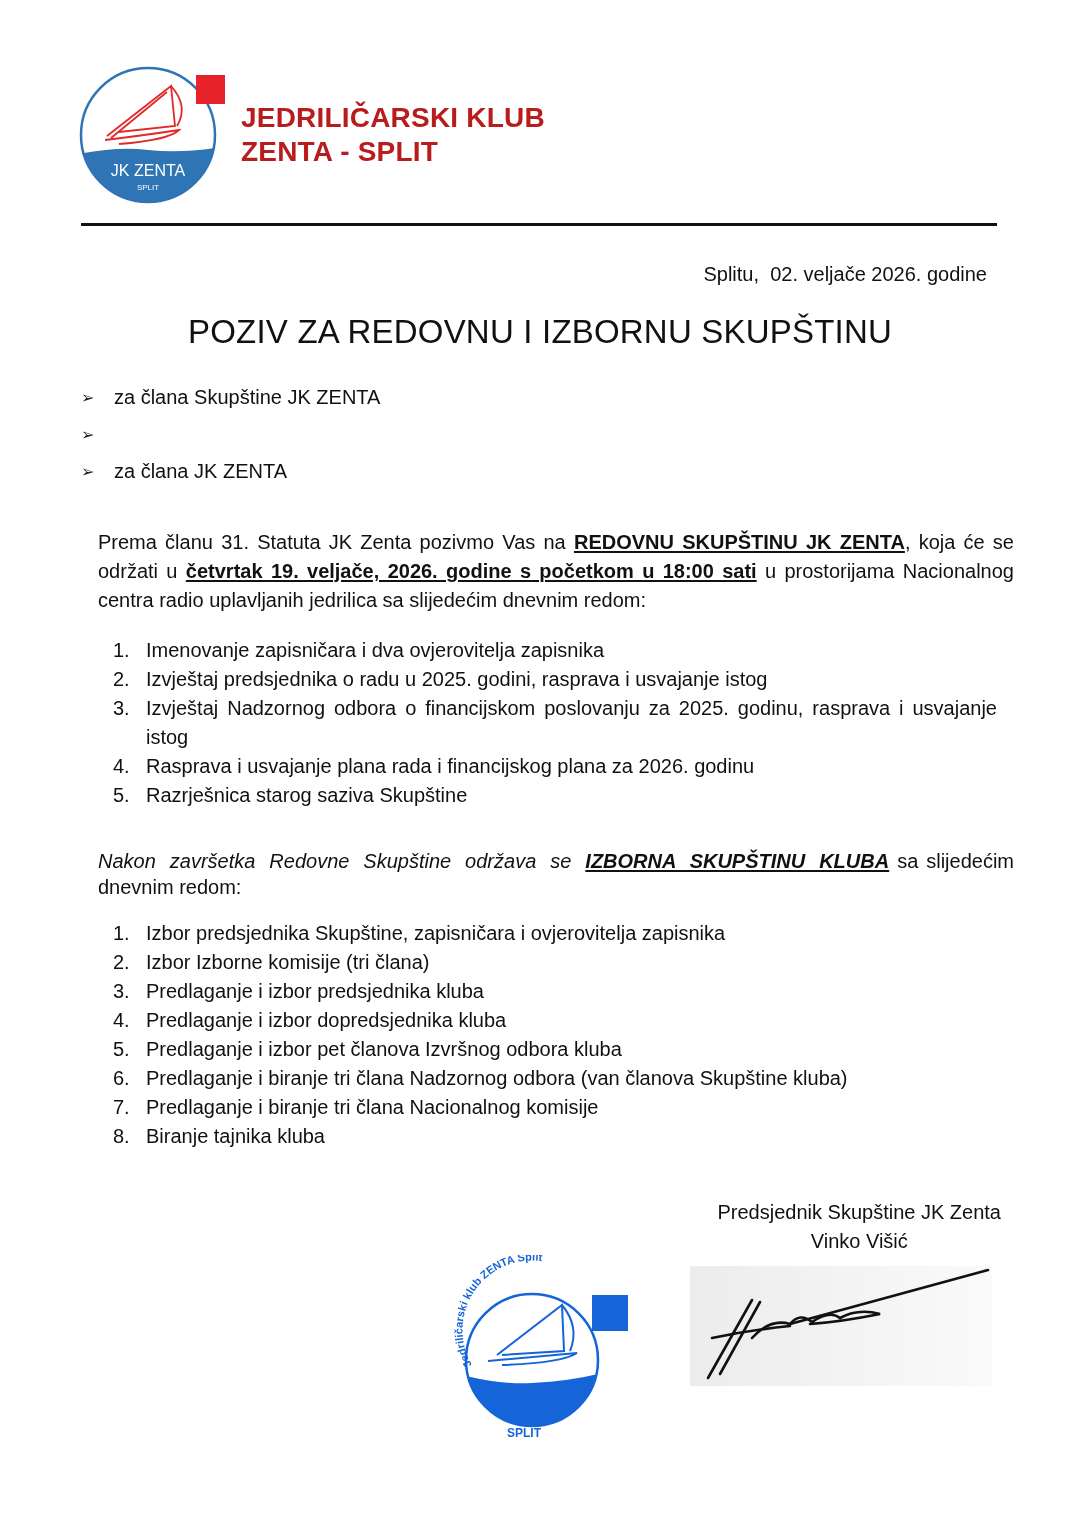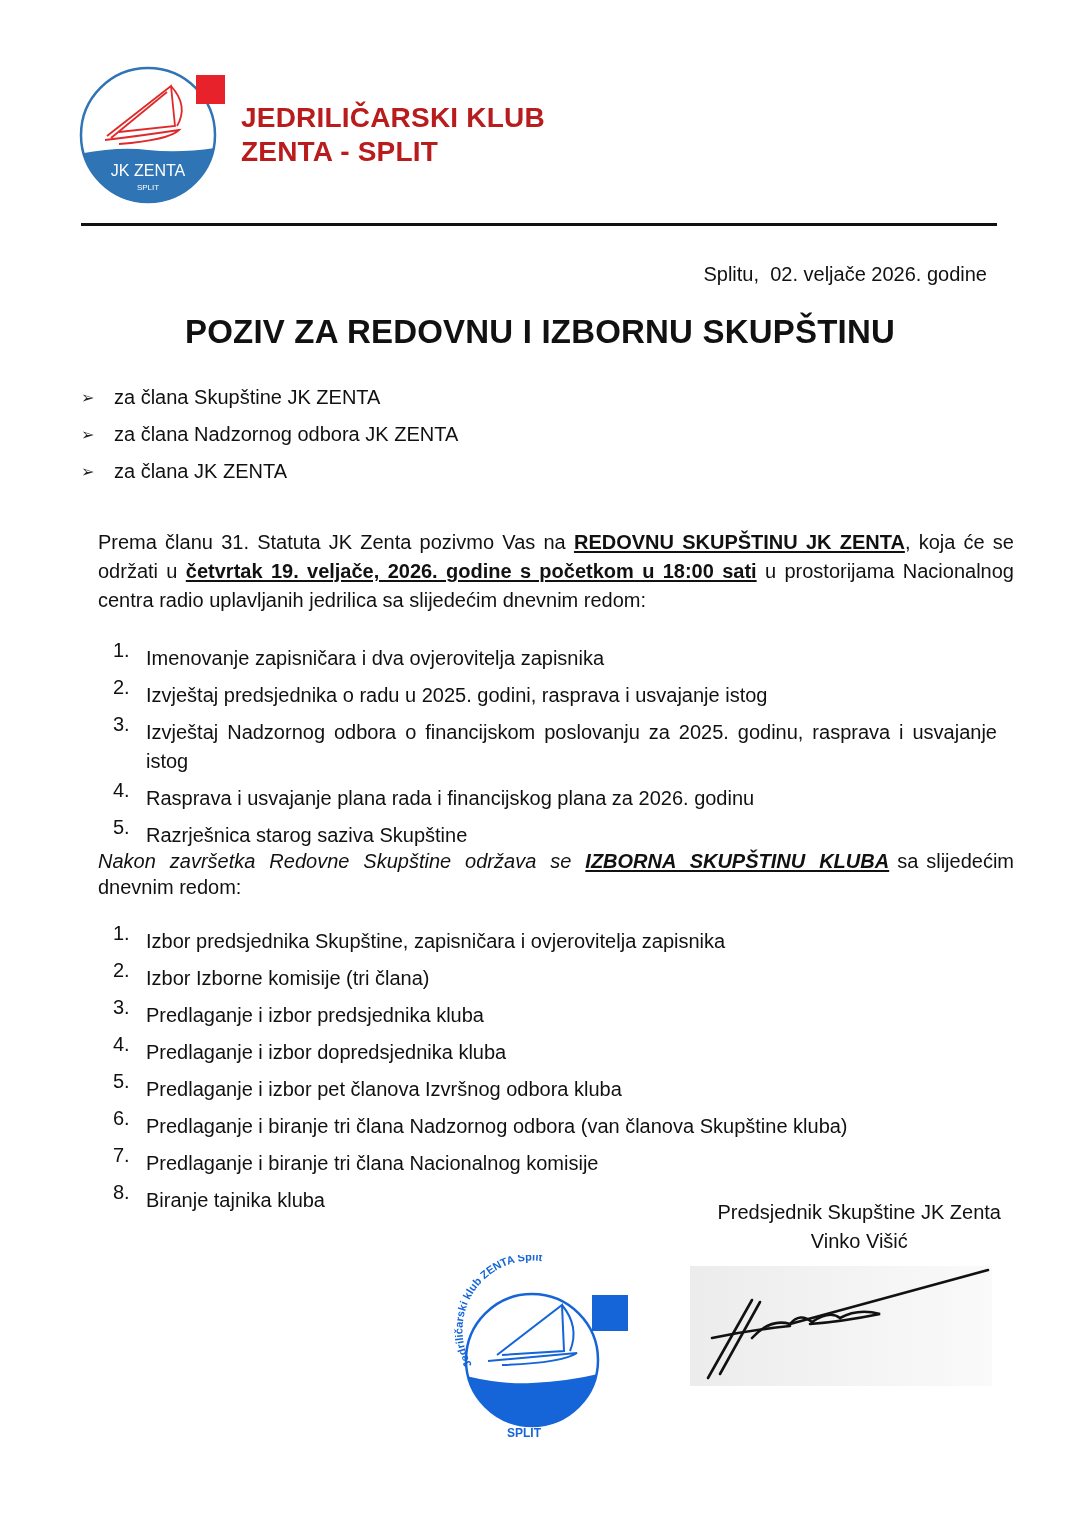--- a/index.html
+++ b/index.html
@@ -7,36 +7,36 @@
     body { position: relative; font-family: "Liberation Sans", sans-serif; color: #111; overflow: hidden; }
 
     .logo { position: absolute; left: 79px; top: 66px; width: 148px; height: 138px; }
     .club-title { position: absolute; left: 241px; top: 101px; font-weight: bold; font-size: 28px; line-height: 34px; color: #b91c1c; letter-spacing: 0.2px; }
     .club-title div { white-space: nowrap; }
 
     .header-rule { position: absolute; left: 81px; top: 223px; width: 916px; height: 3px; background: #111; }
 
     .date-line { position: absolute; right: 93px; top: 263px; font-size: 20px; white-space: pre; }
 
-    .doc-title { position: absolute; left: 0; width: 1080px; top: 313px; text-align: center; font-weight: bold; font-size: 33px; letter-spacing: 0.2px; }
+    .doc-title { position: absolute; left: 0; width: 1080px; top: 313px; text-align: center; font-weight: normal; font-size: 33px; letter-spacing: 0.2px; }
 
     .roles { position: absolute; left: 81px; top: 379px; list-style: none; }
     .roles li { display: flex; align-items: center; height: 37px; font-size: 20px; }
     .roles .arrow { width: 33px; font-size: 16px; color: #222; }
 
     .para { position: absolute; left: 98px; width: 916px; font-size: 20px; line-height: 29px; text-align: justify; }
     .para b u, .para .emph { font-weight: bold; text-decoration: underline; text-underline-offset: 2px; }
     .para1 { top: 528px; }
     .para2 { top: 848px; line-height: 26px; }
     .para2 .sp { word-spacing: 6px; font-style: italic; }
 
     .agenda { position: absolute; left: 113px; width: 884px; list-style: none; font-size: 20px; line-height: 29px; }
     .agenda li { display: flex; }
     .agenda .num { width: 33px; flex: none; }
-    .agenda .txt { flex: 1; text-align: justify; margin-top: 8px; }
+    .agenda .txt { flex: 1; text-align: justify; }
     .agenda1 { top: 636px; }
     .agenda2 { top: 919px; }
 
     .signature-block { position: absolute; right: 79px; top: 1198px; text-align: center; font-size: 20px; line-height: 29px; }
 
     .stamp { position: absolute; left: 442px; top: 1255px; width: 195px; height: 190px; }
     .sig-img { position: absolute; left: 690px; top: 1266px; width: 302px; height: 120px; background: linear-gradient(90deg, #ececec 0%, #f3f3f3 50%, #fafafa 100%); }
   </style>
 </head>
 <body>
@@ -71,21 +71,20 @@
 
 <h1 class="doc-title">POZIV ZA REDOVNU I IZBORNU SKUPŠTINU</h1>
 
 <ul class="roles">
   <li>
       <span class="arrow">➢</span>
       <span>za člana Skupštine JK ZENTA</span>
     </li>
   <li>
       <span class="arrow">➢</span>
-      <span>za člana Nadzornog odbora JK ZENTA</span>
     </li>
   <li>
       <span class="arrow">➢</span>
       <span>za člana JK ZENTA</span>
     </li>
 </ul>
 
 <p class="para para1"><span>Prema članu 31. Statuta JK Zenta pozivmo Vas na </span><span class="emph">REDOVNU SKUPŠTINU JK ZENTA</span><span>, koja će se održati  u  </span><span class="emph">četvrtak 19. veljače, 2026. godine s početkom u 18:00 sati</span><span> u prostorijama Nacionalnog centra radio uplavljanih jedrilica sa slijedećim dnevnim redom:</span></p>
 
 <ol class="agenda agenda1">

